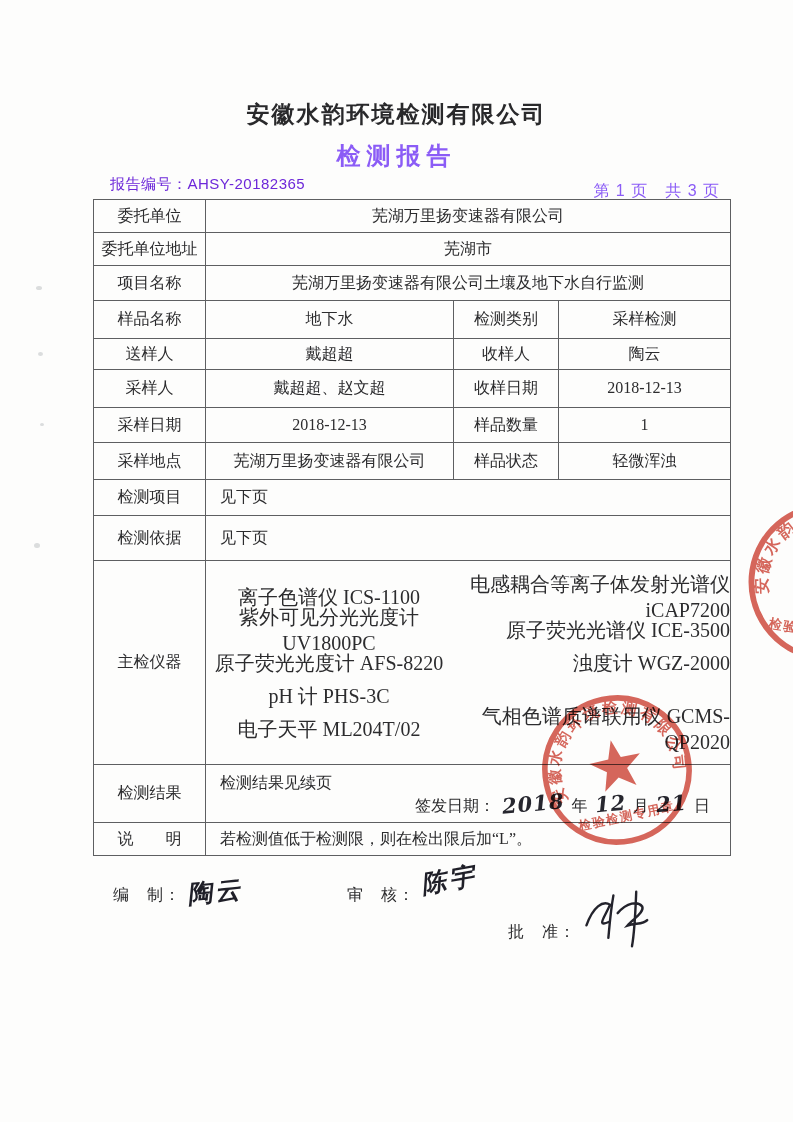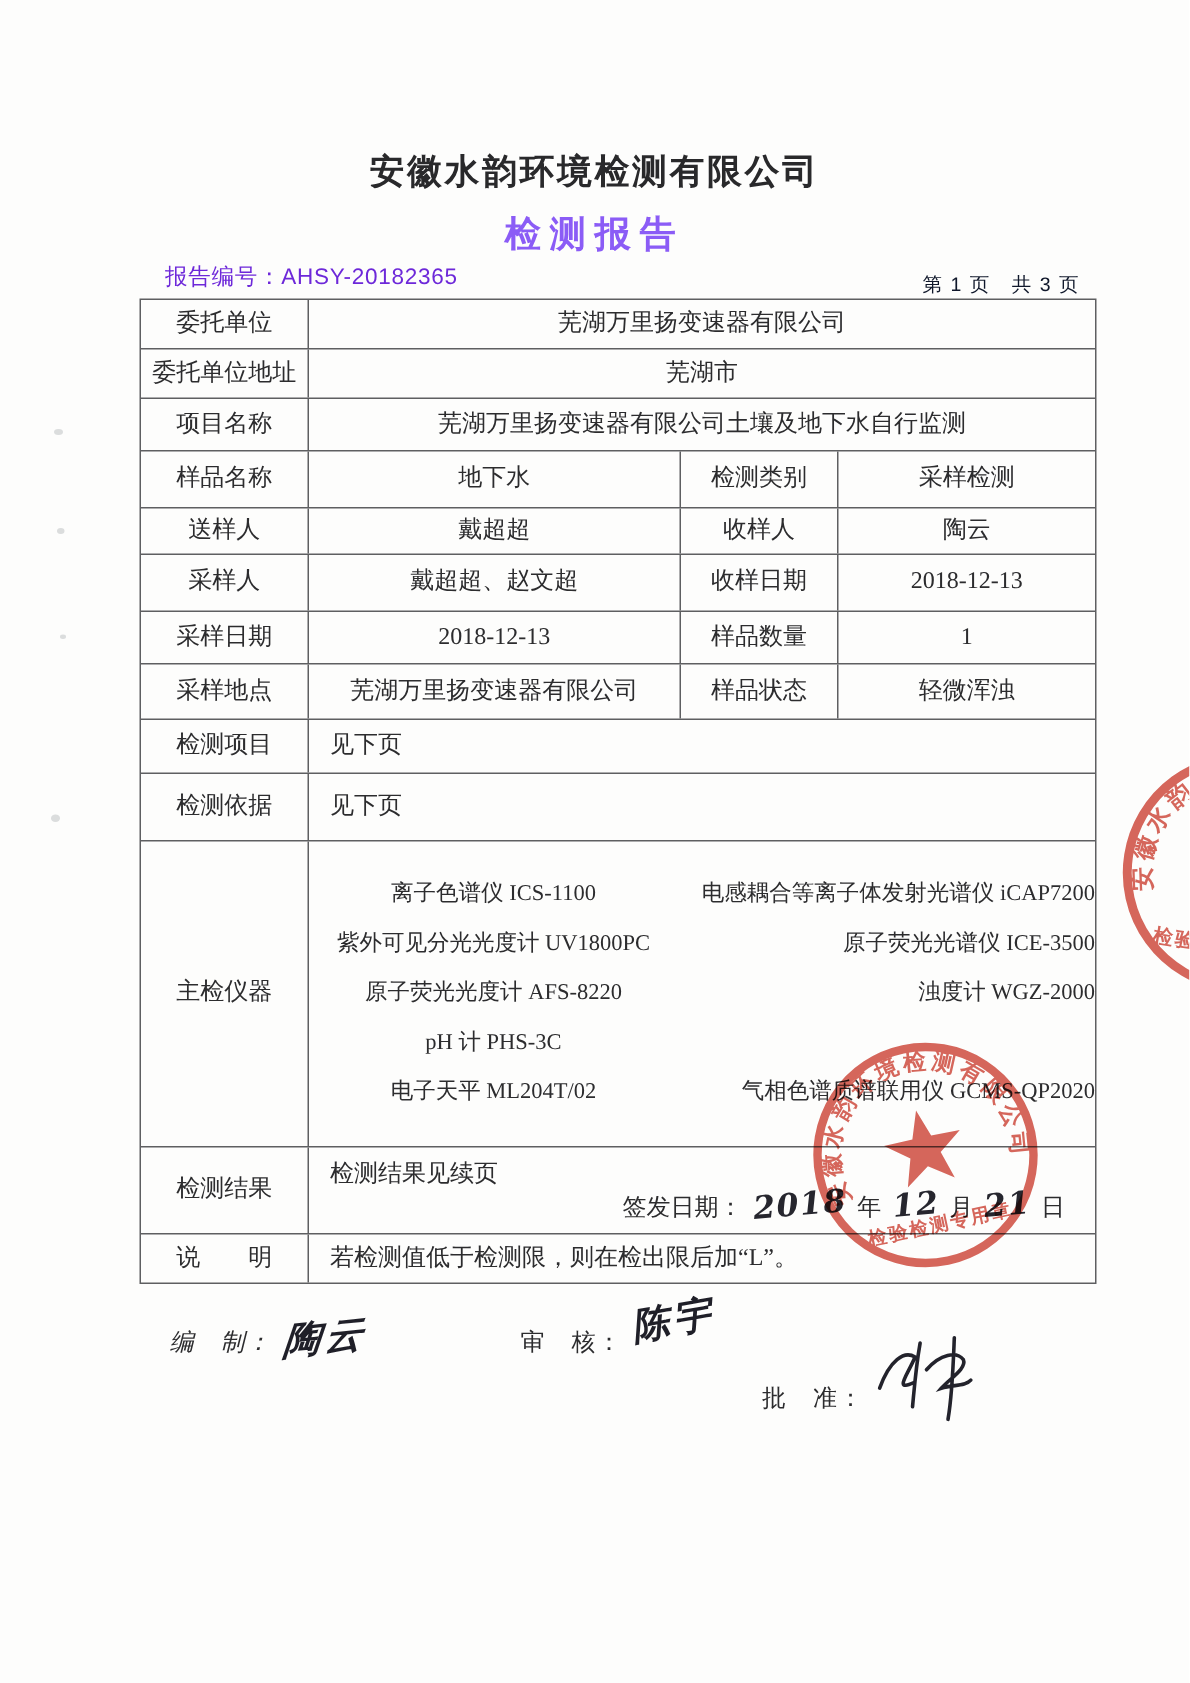--- a/index.html
+++ b/index.html
@@ -20,60 +20,60 @@
   .doc-title{
     position:absolute;top:140px;left:0;width:100%;margin:0;text-align:center;
     font-size:24px;font-weight:700;letter-spacing:6px;
     font-family:"Liberation Sans","DejaVu Sans",sans-serif;color:#8b5cf6;
   }
   .report-no{
     position:absolute;top:175px;left:110px;font-size:15px;letter-spacing:.5px;
     font-family:"Liberation Sans","DejaVu Sans",sans-serif;color:#6d28d9;
   }
   .page-info{
-    position:absolute;top:181px;right:73px;font-size:13px;letter-spacing:1px;
-    font-family:"Liberation Sans","DejaVu Sans",sans-serif;color:#0f172a;
+    position:absolute;top:181px;right:73px;font-size:16px;letter-spacing:1px;
+    font-family:"Liberation Sans","DejaVu Sans",sans-serif;color:#8b5cf6;
   }
   .report-table{
     position:absolute;left:93px;top:199px;width:638px;
     border:1.5px solid var(--line);box-sizing:border-box;background:transparent;
   }
   .row{display:flex;border-bottom:1px solid var(--line);box-sizing:border-box;}
   .row:last-child{border-bottom:none;}
   .cell{
     box-sizing:border-box;border-right:1px solid var(--line);
     display:flex;align-items:center;justify-content:center;
     font-size:16px;line-height:1.3;padding:2px 6px;text-align:center;
   }
   .cell:last-child{border-right:none;}
   .c1{width:112px;flex:none;}
   .c2{flex:1;}
   .c3{width:105px;flex:none;}
   .c4{width:171px;flex:none;}
   .left-val{justify-content:flex-start;padding-left:14px;text-align:left;}
   .instr-cell{flex-direction:column;align-items:stretch;justify-content:center;padding:6px 0;}
-  .instr-line{display:flex;align-items:center;height:33px;font-size:15px;}
+  .instr-line{display:flex;align-items:center;height:33px;font-size:20px;}
   .il{width:230px;padding-left:8px;flex:none;}
   .ir{flex:1;text-align:right;}
   .results-cell{position:relative;display:block;padding:0;}
   .results-text{position:absolute;top:8px;left:14px;font-size:16px;}
   .sign-date{position:absolute;bottom:5px;right:20px;font-size:16px;display:flex;align-items:baseline;gap:7px;}
   .hw{
     display:inline-block;font-size:21px;font-weight:600;font-style:italic;letter-spacing:1px;
     transform:rotate(-5deg);color:#26262e;font-family:"DejaVu Serif",serif;
   }
   .footer-sig{position:absolute;top:860px;left:0;width:100%;height:72px;}
   .sig-group{position:absolute;display:flex;align-items:baseline;}
   .sig-label{font-size:16px;letter-spacing:1px;}
   .sig-name{
     display:inline-block;font-size:25px;font-weight:700;letter-spacing:3px;margin-left:8px;
     transform:rotate(-6deg) skewX(-12deg);color:#1f1f28;
   }
   .sig-name.raised{transform:translateY(-12px) rotate(-10deg) skewX(-14deg);}
-  .sig-prepared{left:113px;top:15px;font-style:italic;}
+  .sig-prepared{left:113px;top:15px;}
   .sig-reviewed{left:347px;top:15px;}
   .sig-approved{left:508px;top:15px;}
   .approved-scrawl{margin-left:4px;transform:translateY(12px) rotate(-4deg);}
   .stamp{position:absolute;mix-blend-mode:multiply;opacity:.84;}
   .stamp-main{left:537px;top:690px;transform:rotate(-12deg);}
   .stamp-edge{left:743px;top:497px;transform:rotate(9deg);}
   .stamp text{fill:var(--red);font-family:"Liberation Sans","DejaVu Sans",sans-serif;font-weight:700;}
   .speck{position:absolute;background:#9aa0a3;border-radius:50%;opacity:.35;}
 </style>
 </head>

